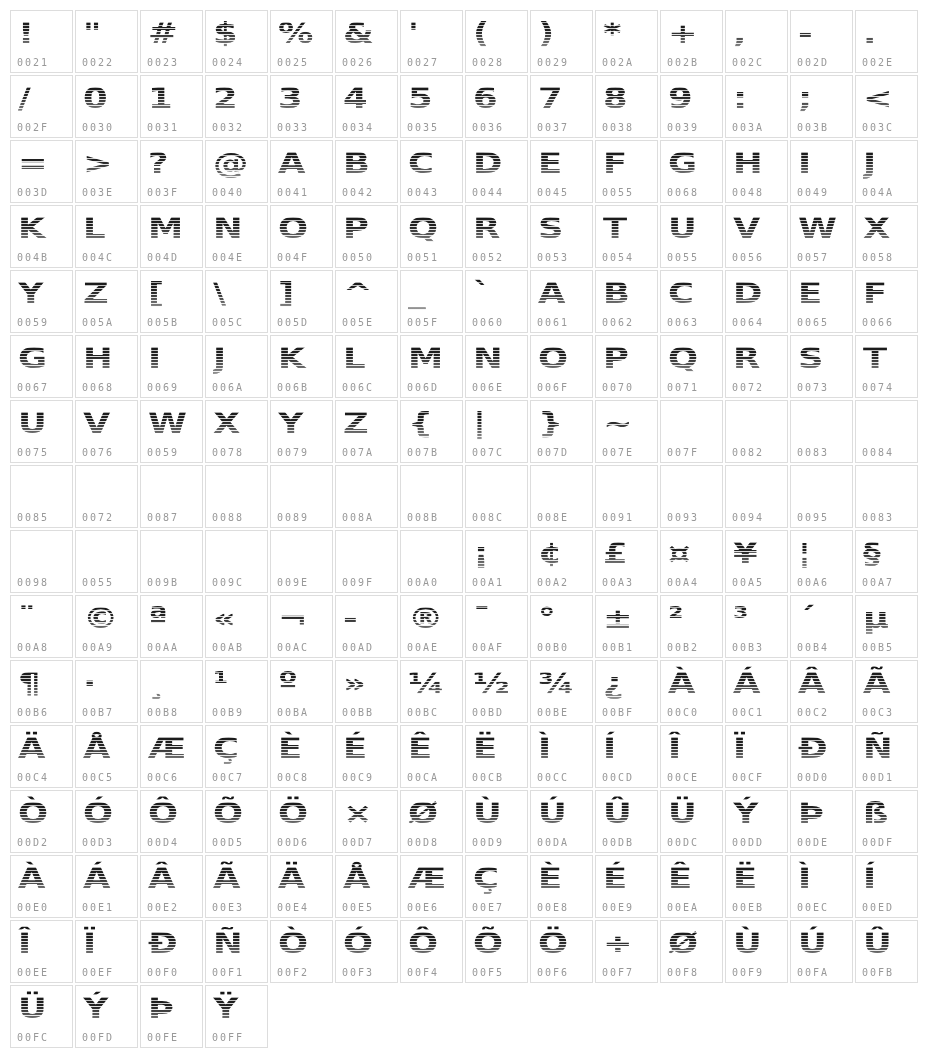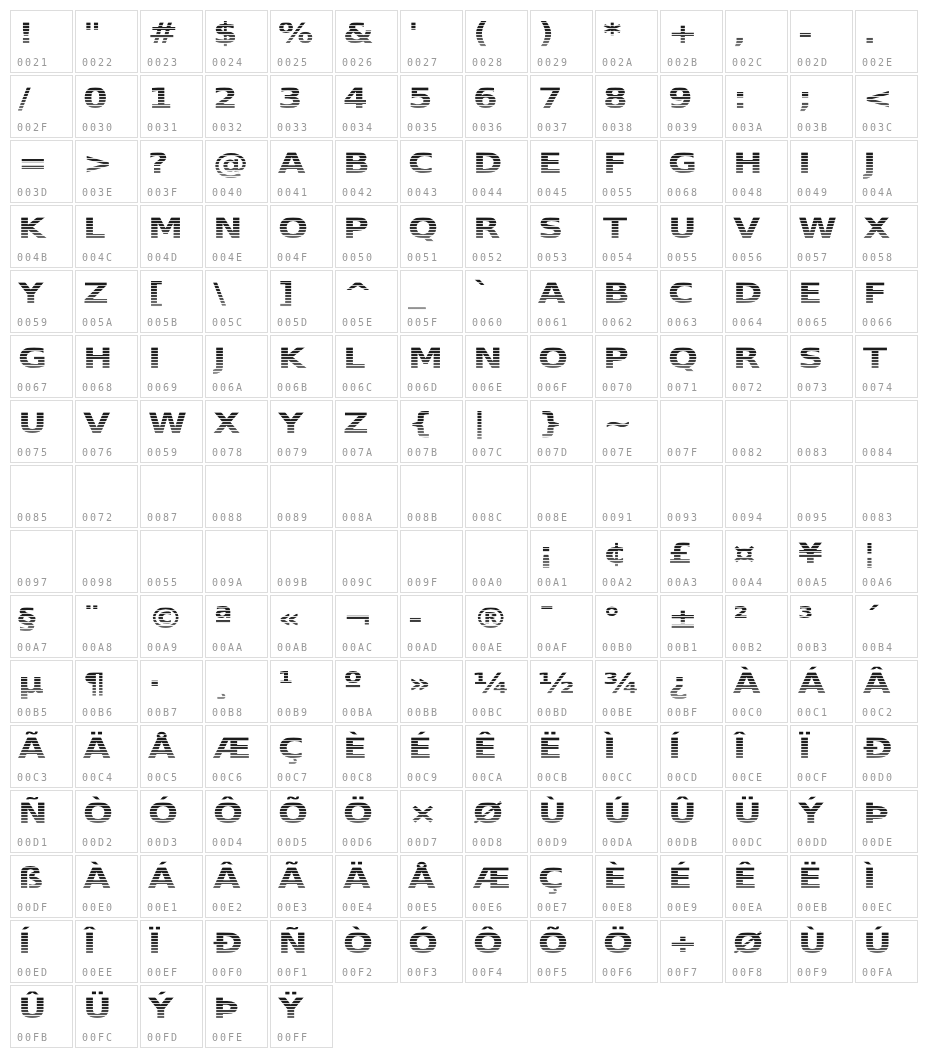--- a/index.html
+++ b/index.html
@@ -620,50 +620,46 @@
   <div class="cell">
     <span class="glyph"></span>
     <span class="code">0095</span>
   </div>
 
   <div class="cell">
     <span class="glyph"></span>
     <span class="code">0083</span>
   </div>
 
-  <div class="cell">
-    <span class="glyph"></span>
-    <span class="code">0097</span>
-  </div>
 
   <div class="cell">
     <span class="glyph"></span>
     <span class="code">0098</span>
   </div>
 
   <div class="cell">
     <span class="glyph"></span>
     <span class="code">0055</span>
   </div>
 
-  <div class="cell">
-    <span class="glyph"></span>
-    <span class="code">009A</span>
-  </div>
 
   <div class="cell">
     <span class="glyph"></span>
     <span class="code">009B</span>
   </div>
 
   <div class="cell">
     <span class="glyph"></span>
     <span class="code">009C</span>
   </div>
 
+  <div class="cell">
+    <span class="glyph"></span>
+    <span class="code">009E</span>
+  </div>
 
   <div class="cell">
     <span class="glyph"></span>
     <span class="code">009F</span>
   </div>
 
   <div class="cell">
     <span class="glyph"></span>
     <span class="code">00A0</span>
   </div>

